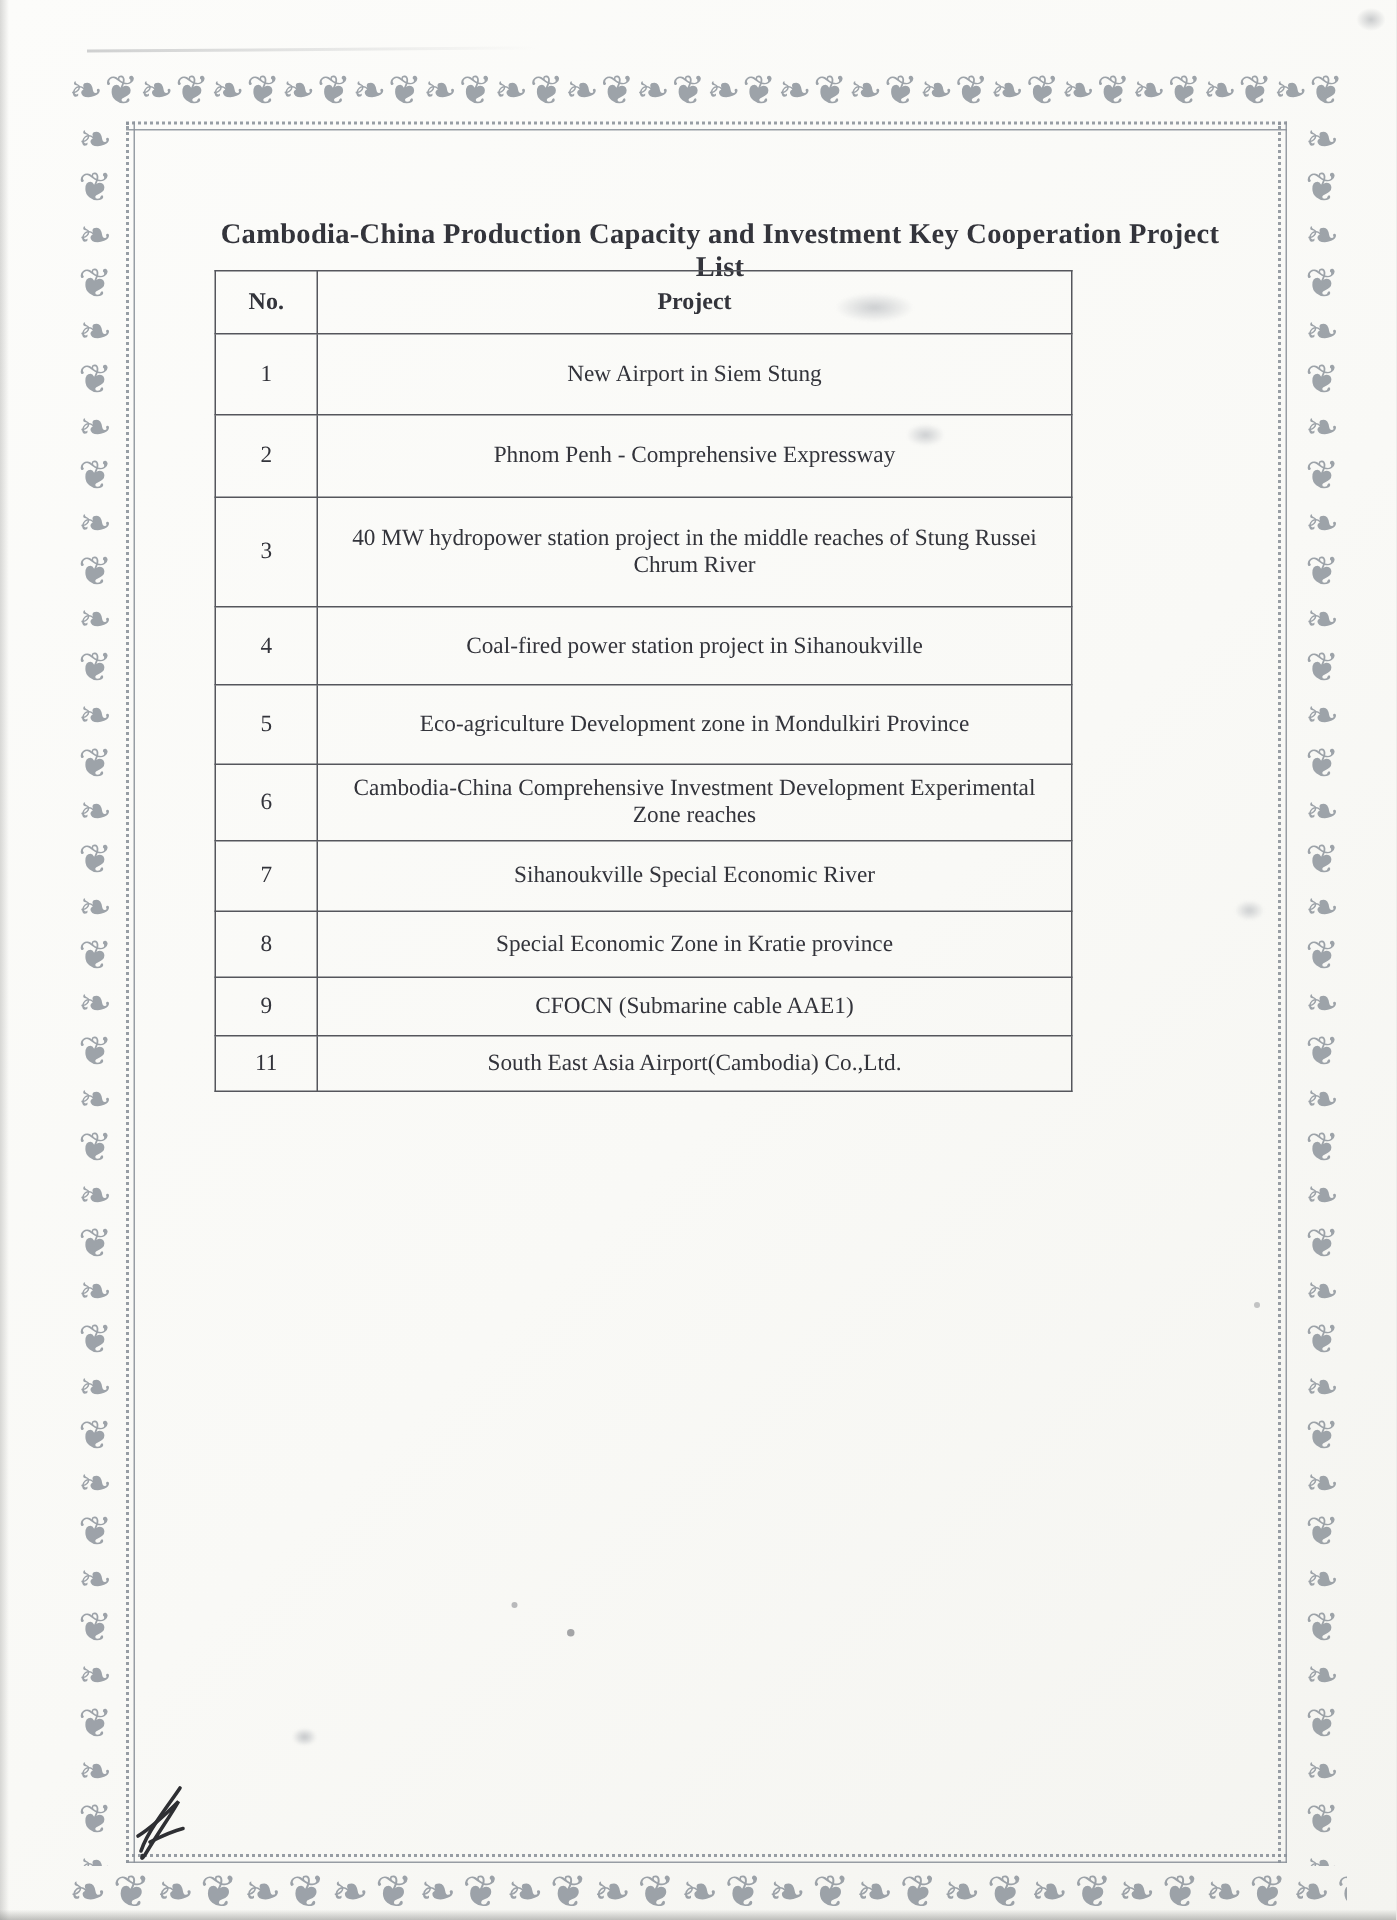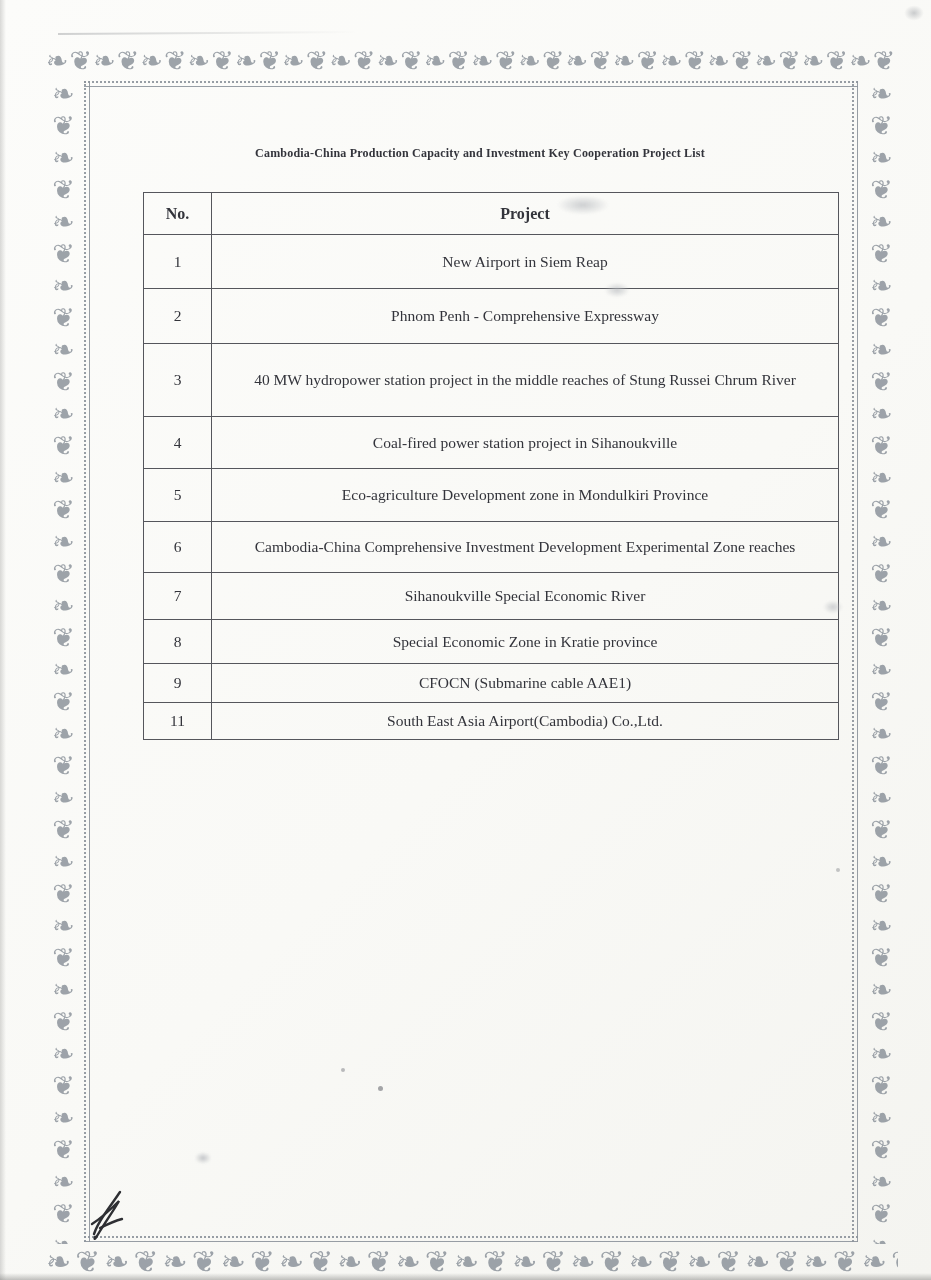--- a/index.html
+++ b/index.html
@@ -25,25 +25,25 @@
   .bead { position:absolute; opacity:.9; }
   .bead-h { height:6px; border-top:2px dotted var(--orn); border-bottom:1px solid var(--orn); }
   .bead-v { width:6px;  border-left:2px dotted var(--orn); border-right:1px solid var(--orn); }
   .bead-top    { left:84px; top:81px;   width:774px; }
   .bead-bottom { left:84px; top:1236px; width:774px; }
   .bead-left   { left:84px;  top:81px; height:1161px; }
   .bead-right  { left:852px; top:81px; height:1161px; }
   
   .title {
     position:absolute; left:143px; top:146px; width:674px;
-    text-align:center; font-size:12px; font-weight:bold; letter-spacing:.2px;
+    text-align:center; font-size:19px; font-weight:bold; letter-spacing:.2px;
   }
   
   .ptable {
-    position:absolute; left:143px; top:192px; width:696px;
+    position:absolute; left:143px; top:180px; width:572px;
     border-collapse:collapse; table-layout:fixed;
   }
   .ptable th, .ptable td {
     border:1px solid var(--line); text-align:center; vertical-align:middle;
     font-size:15.5px; padding:2px 20px;
   }
   .ptable th { font-weight:bold; font-size:16px; }
   .col-no { width:68px; }
   .ptable thead tr { height:42px; }
   .ptable tbody tr:nth-child(1)  { height:54px; }
@@ -100,21 +100,21 @@
   <table class="ptable">
     <thead>
       <tr>
         <th class="col-no">No.</th>
         <th>Project</th>
       </tr>
     </thead>
     <tbody>
       <tr>
           <td>1</td>
-          <td>New Airport in Siem Reap</td>
+          <td>New Airport in Siem Stung</td>
         </tr>
       <tr>
           <td>2</td>
           <td>Phnom Penh - Comprehensive Expressway</td>
         </tr>
       <tr>
           <td>3</td>
           <td>40 MW hydropower station project in the middle reaches of Stung Russei Chrum River</td>
         </tr>
       <tr>

